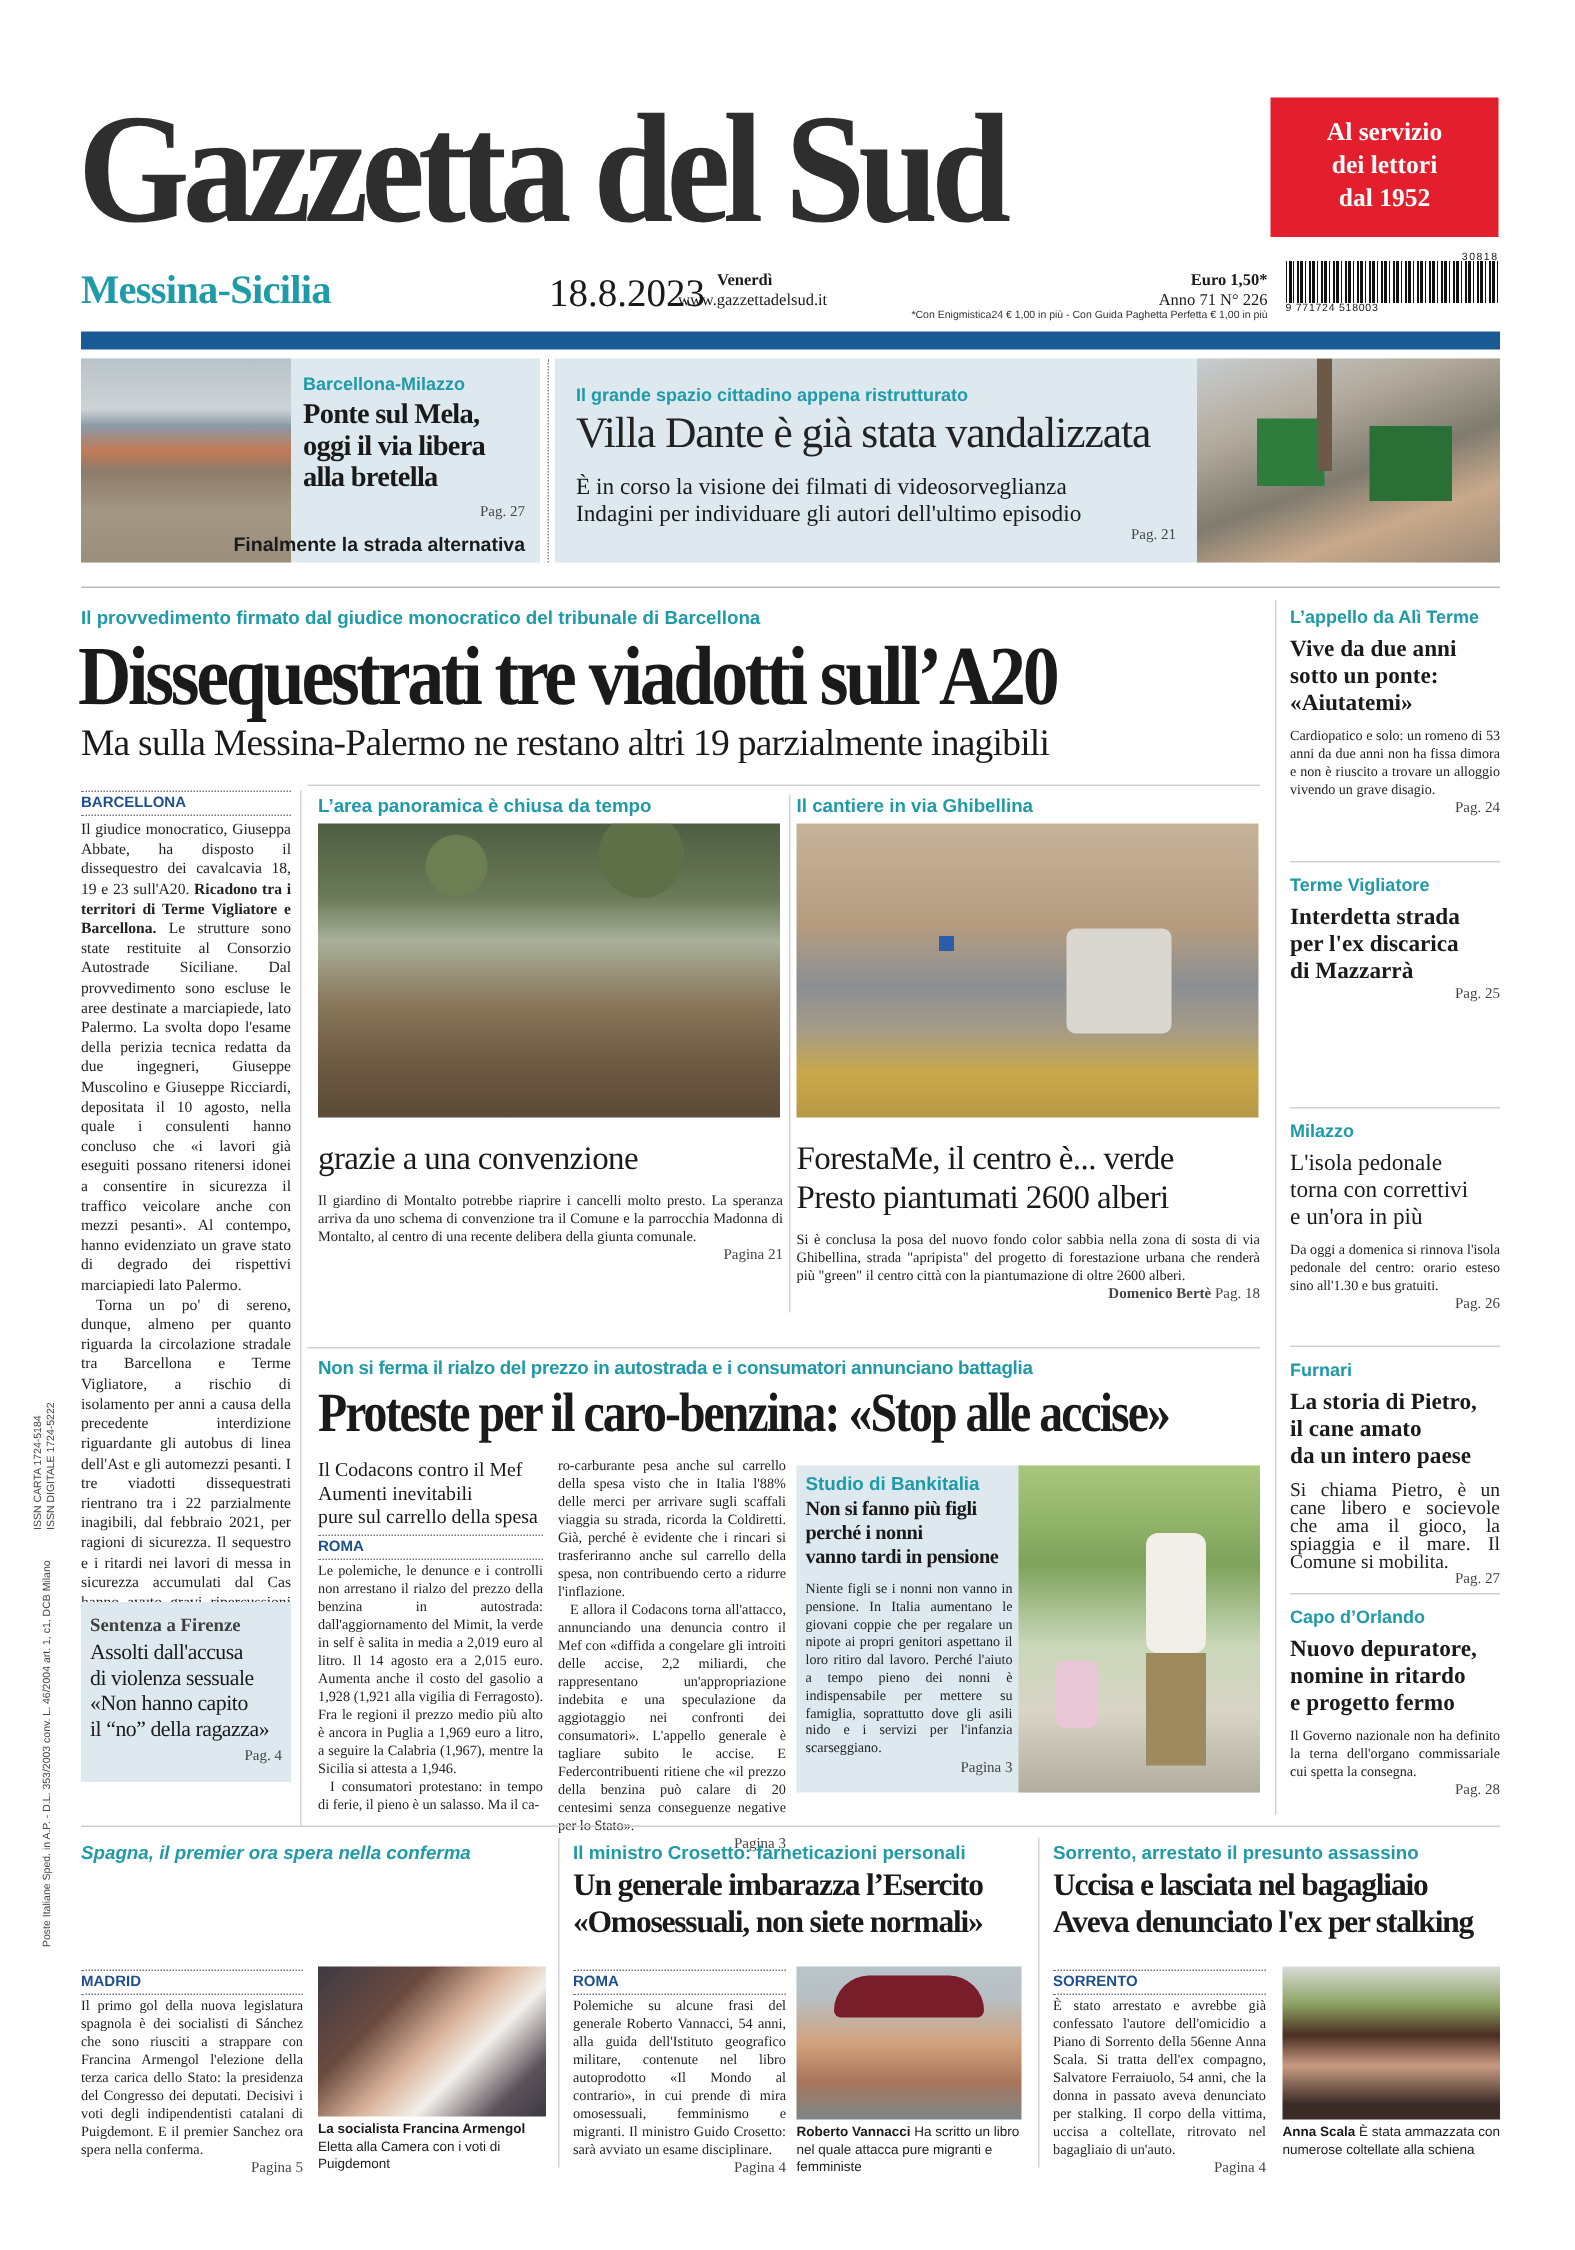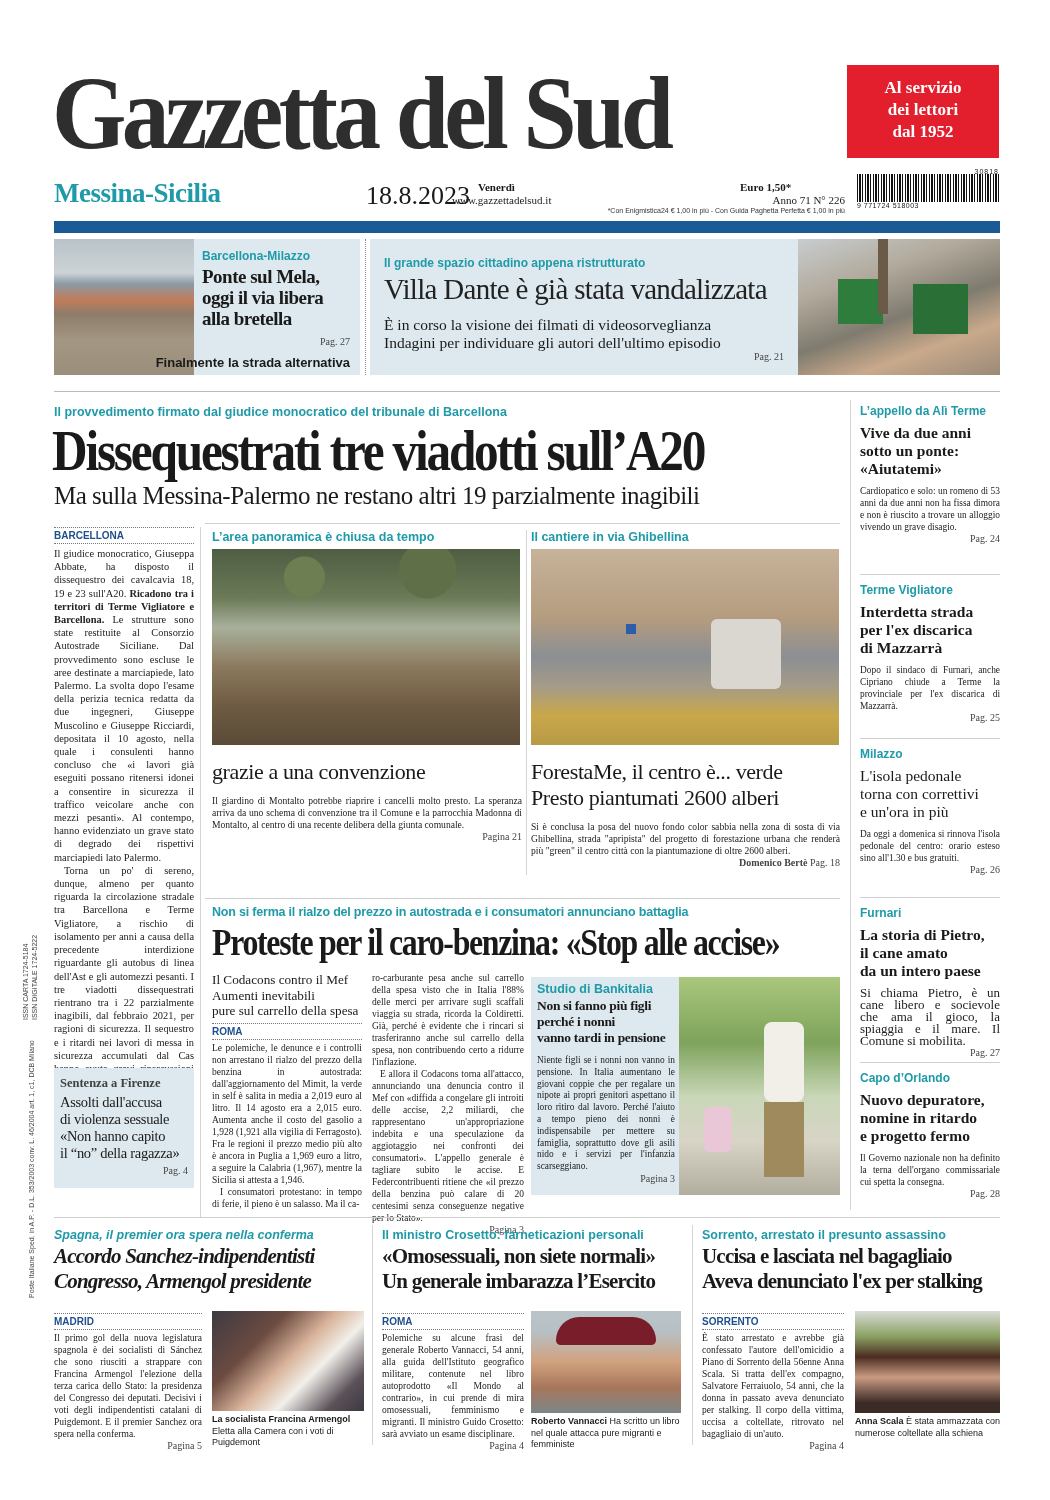--- a/index.html
+++ b/index.html
@@ -15,21 +15,21 @@
   .vrule { border-left: 1px solid #d4d4d4; }
   .hrule { border-top: 1px solid #cfcfcf; }
 
   
   #masthead-title { left: 52px; top: 58px; font-family: "Liberation Serif", serif; font-weight: bold; font-size: 104px; letter-spacing: -5px; color: #2e2e2e; transform: scaleX(0.92); transform-origin: left top; line-height: 110px; }
   #red-box { left: 847px; top: 65px; width: 152px; height: 93px; background: #e31e2d; color: #fff; text-align: center; font-family: "Liberation Serif", serif; font-weight: bold; font-size: 17px; line-height: 22px; padding-top: 12px; }
   #edition { left: 54px; top: 178px; font-family: "Liberation Serif", serif; font-weight: bold; font-size: 27px; color: #1f9aa8; letter-spacing: -0.5px; }
   #date { left: 366px; top: 181px; font-size: 26px; font-family: "Liberation Serif", serif; }
   #weekday { left: 478px; top: 181px; font-size: 11px; font-weight: bold; }
   #website { left: 452px; top: 194px; font-size: 11px; }
-  #price { left: 740px; top: 181px; font-size: 11px; font-weight: bold; width: 105px; }
+  #price { left: 740px; top: 181px; font-size: 11px; font-weight: bold; width: 105px; text-align: right; }
   #issue { left: 740px; top: 194px; font-size: 11px; width: 105px; text-align: right; }
   #supplements { left: 560px; top: 207px; font-size: 7px; font-family: "Liberation Sans", sans-serif; width: 285px; text-align: right; color: #333; }
   #barcode { left: 857px; top: 168px; width: 142px; height: 42px; }
   #topbar { left: 54px; top: 221px; width: 946px; height: 12px; background: #1b5b95; }
 
   
   #teaser-left { left: 54px; top: 239px; width: 306px; height: 136px; background: #dde9ee; }
   #teaser-right { left: 370px; top: 239px; width: 630px; height: 136px; background: #dde9ee; }
 </style>
 </head>
@@ -136,21 +136,20 @@
     <div class="pg">Pag. 24</div>
   </div>
   <div class="hrule"></div>
   <div style="height:163px;padding-top:8px;">
     <div class="kicker" style="font-size:12px;">Terme Vigliatore</div>
     <div class="serif" style="font-size:15.5px;line-height:18px;font-weight:bold;margin-top:6px;">
       <div>Interdetta strada</div>
       <div>per l'ex discarica</div>
       <div>di Mazzarrà</div>
     </div>
-    <div class="body-text" style="margin-top:7px;font-size:9.4px;line-height:12px;">Dopo il sindaco di Furnari, anche Cipriano chiude a Terme la provinciale per l'ex discarica di Mazzarrà.</div>
     <div class="pg">Pag. 25</div>
   </div>
   <div class="hrule"></div>
   <div style="height:158px;padding-top:8px;">
     <div class="kicker" style="font-size:12px;">Milazzo</div>
     <div class="serif" style="font-size:15.5px;line-height:18px;font-weight:normal;margin-top:6px;">
       <div>L'isola pedonale</div>
       <div>torna con correttivi</div>
       <div>e un'ora in più</div>
     </div>
@@ -226,40 +225,36 @@
     <div class="abs" style="left:85px;top:45px;width:40px;height:80px;background:#f1efe8;border-radius:8px;"></div>
     <div class="abs" style="left:85px;top:125px;width:40px;height:75px;background:#9e8a5d;"></div>
     <div class="abs" style="left:25px;top:130px;width:28px;height:45px;background:#e9c7d7;border-radius:6px;"></div>
   </div>
 </div>
 
 <div class="abs hrule" style="left:54px;top:1217px;width:946px;"></div>
 
 <div class="abs" style="left:54px;top:1228px;width:310px;font-style:italic;">
   <div class="kicker" style="font-size:12.5px;">Spagna, il premier ora spera nella conferma</div>
-  <div class="serif" style="font-size:21px;line-height:25px;font-weight:bold;letter-spacing:-0.8px;margin-top:2px;white-space:nowrap;">
-    <div>Accordo Sanchez-indipendentisti</div>
-    <div>Congresso, Armengol presidente</div>
-  </div>
 </div>
 <div class="abs" style="left:54px;top:1313px;width:148px;">
   <div class="section-tag">MADRID</div>
   <div class="body-text" style="font-size:9.5px;line-height:12px;margin-top:2px;">Il primo gol della nuova legislatura spagnola è dei socialisti di Sánchez che sono riusciti a strappare con Francina Armengol l'elezione della terza carica dello Stato: la presidenza del Congresso dei deputati. Decisivi i voti degli indipendentisti catalani di Puigdemont. E il premier Sanchez ora spera nella conferma.</div>
   <div class="pg">Pagina 5</div>
 </div>
 <div class="abs photo" style="left:212px;top:1311px;width:152px;height:100px;background:linear-gradient(135deg,#3e3a42 0%,#6b4b40 30%,#d9b39a 50%,#f2f0ea 65%,#5b5159 85%,#3c3940 100%);"></div>
 <div class="abs sans" style="left:212px;top:1414px;width:155px;font-size:9px;line-height:11.5px;"><b>La socialista Francina Armengol</b><span> Eletta alla Camera con i voti di Puigdemont</span></div>
 
 <div class="abs vrule" style="left:372px;top:1225px;height:220px;"></div>
 
 <div class="abs" style="left:382px;top:1228px;width:310px;">
   <div class="kicker" style="font-size:12.5px;">Il ministro Crosetto: farneticazioni personali</div>
   <div class="serif" style="font-size:21px;line-height:25px;font-weight:bold;letter-spacing:-0.8px;margin-top:2px;white-space:nowrap;">
+    <div>Un generale imbarazza l’Esercito</div>
     <div>«Omosessuali, non siete normali»</div>
-    <div>Un generale imbarazza l’Esercito</div>
   </div>
 </div>
 <div class="abs" style="left:382px;top:1313px;width:142px;">
   <div class="section-tag">ROMA</div>
   <div class="body-text" style="font-size:9.5px;line-height:12px;margin-top:2px;">Polemiche su alcune frasi del generale Roberto Vannacci, 54 anni, alla guida dell'Istituto geografico militare, contenute nel libro autoprodotto «Il Mondo al contrario», in cui prende di mira omosessuali, femminismo e migranti. Il ministro Guido Crosetto: sarà avviato un esame disciplinare.</div>
   <div class="pg">Pagina 4</div>
 </div>
 <div class="abs photo" style="left:531px;top:1311px;width:150px;height:102px;background:linear-gradient(180deg,#b9c4c9 0%,#b7c0c4 20%,#d1a27e 50%,#a8765b 75%,#7c8687 100%);">
   <div class="abs" style="left:25px;top:6px;width:100px;height:28px;background:#7a1d2a;border-radius:40px 40px 8px 8px;"></div>
 </div>

